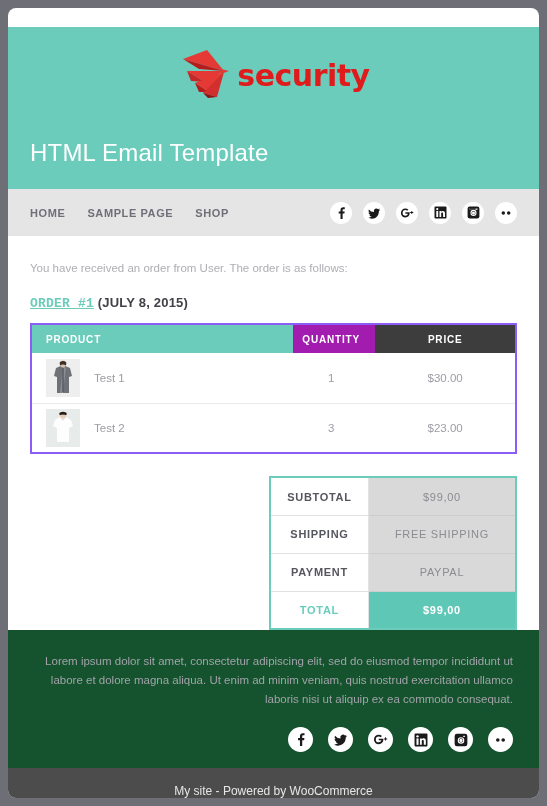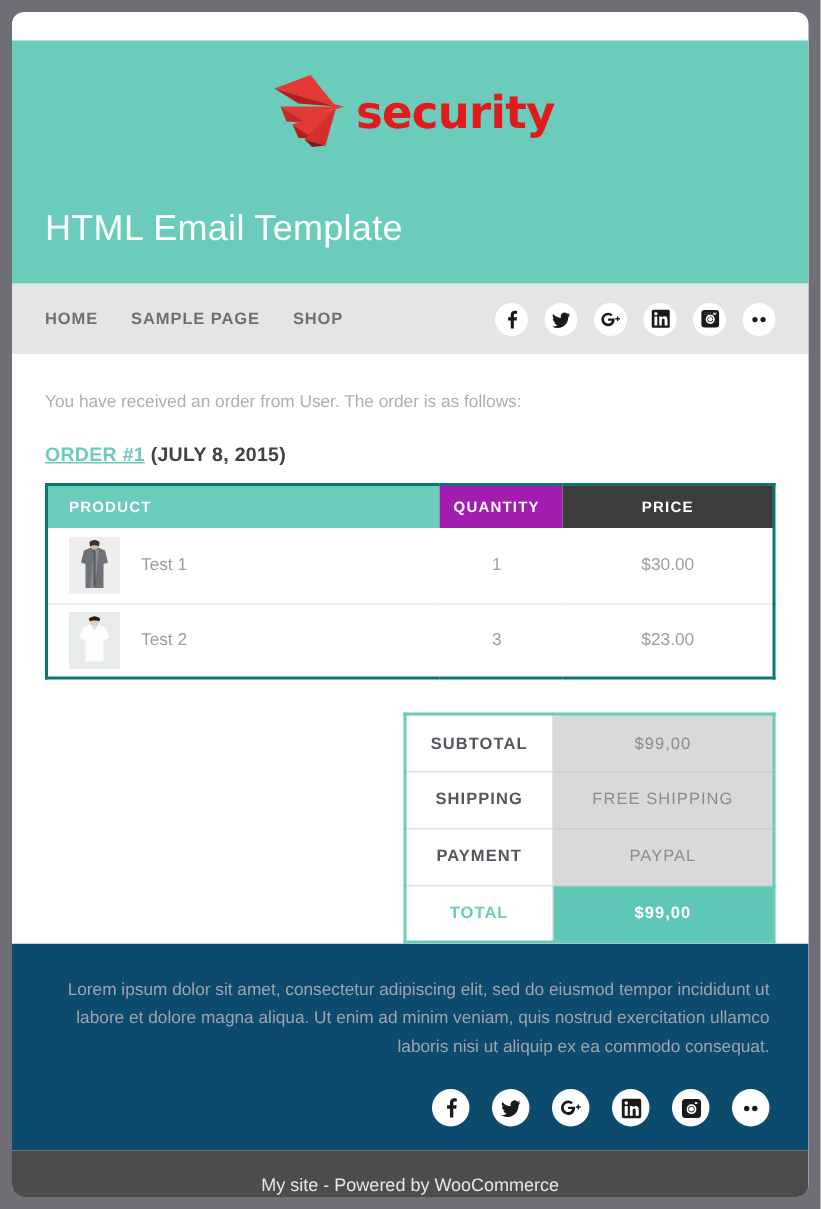--- a/index.html
+++ b/index.html
@@ -129,26 +129,27 @@
     font-weight: bold;
     color: #414147;
     margin-bottom: 12px;
     letter-spacing: 0.2px;
   }
   .order-link {
     color: #6bccbc;
     text-decoration: underline;
     cursor: pointer;
     font-weight: bold;
+    font-family: Liberation Mono, monospace;
   }
 
   
   .products-table {
     width: 100%;
-    border: 2px solid #0f766e;
+    border: 2px solid #8b5cf6;
     border-collapse: collapse;
     table-layout: fixed;
   }
   .products-table th {
     height: 29px;
     font-size: 10px;
     letter-spacing: 0.8px;
     font-weight: bold;
     color: #ffffff;
   }
@@ -232,21 +233,21 @@
   }
   tr.total-row td.tot-value {
     background: #5fc7b6;
     color: #ffffff;
     font-weight: bold;
     border-bottom: none;
   }
 
   
   .footer {
-    background: #0c4a6e;
+    background: #14532d;
     flex: 0 0 auto;
     padding: 22px 26px 0 26px;
   }
   .footer-text {
     color: #a2a2aa;
     font-size: 11.5px;
     line-height: 1.65;
     text-align: right;
   }
   .footer-social {

